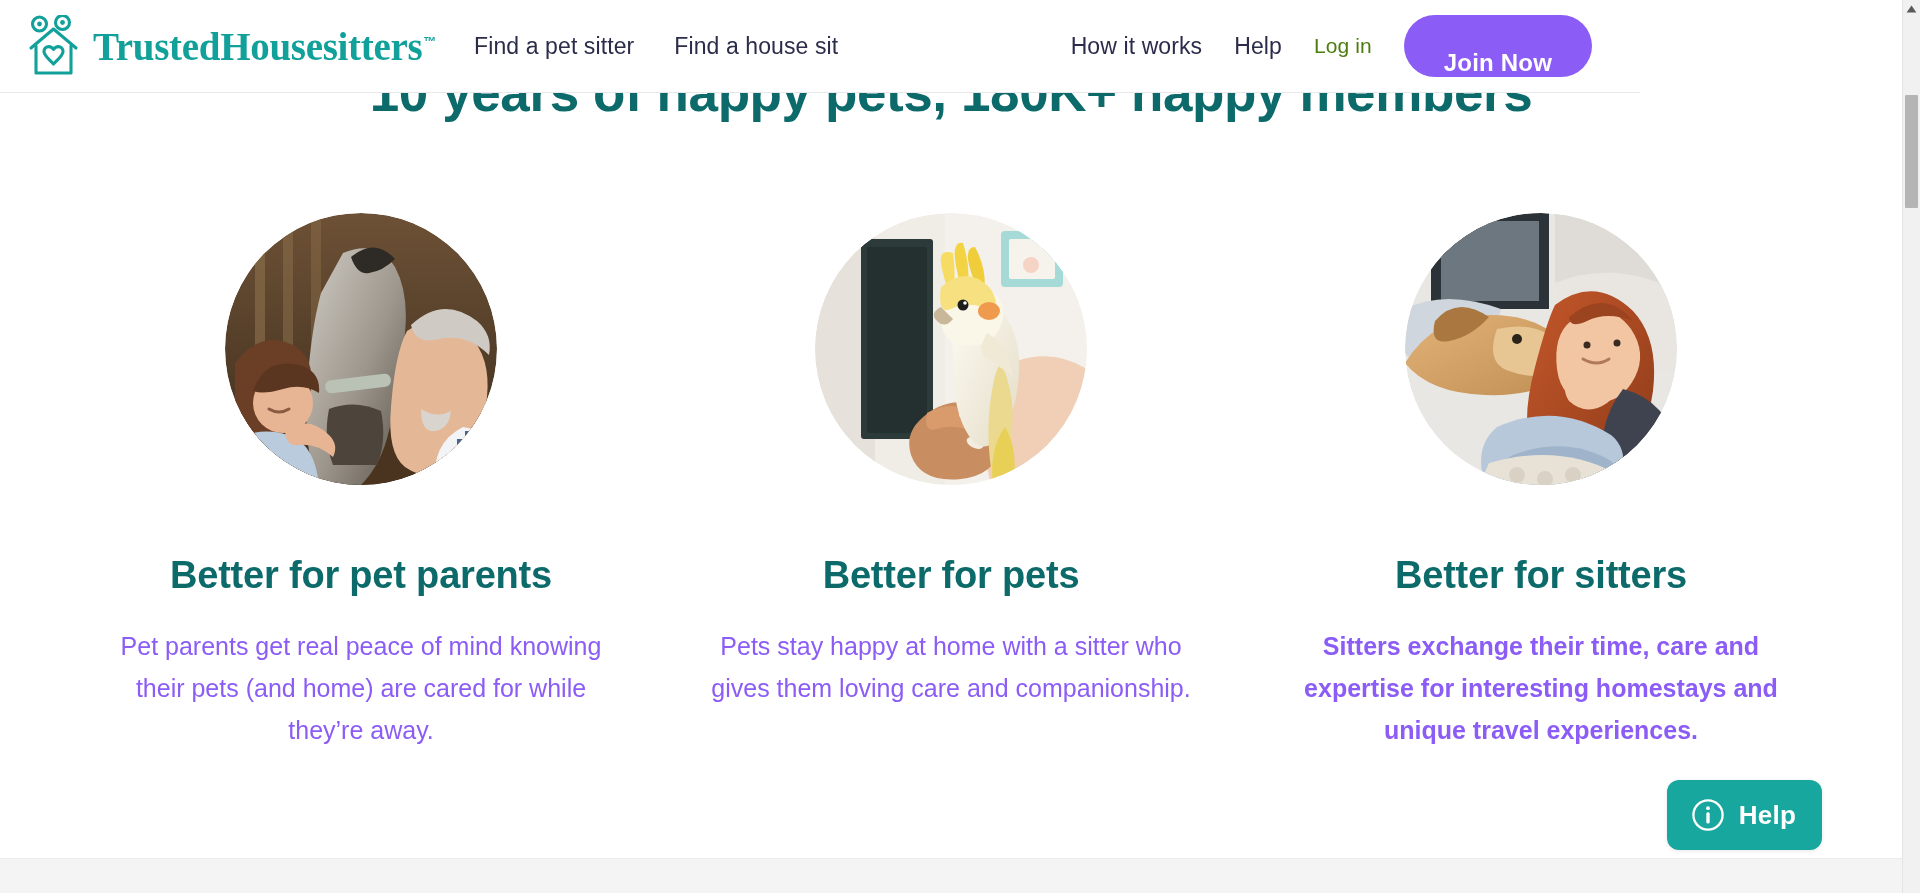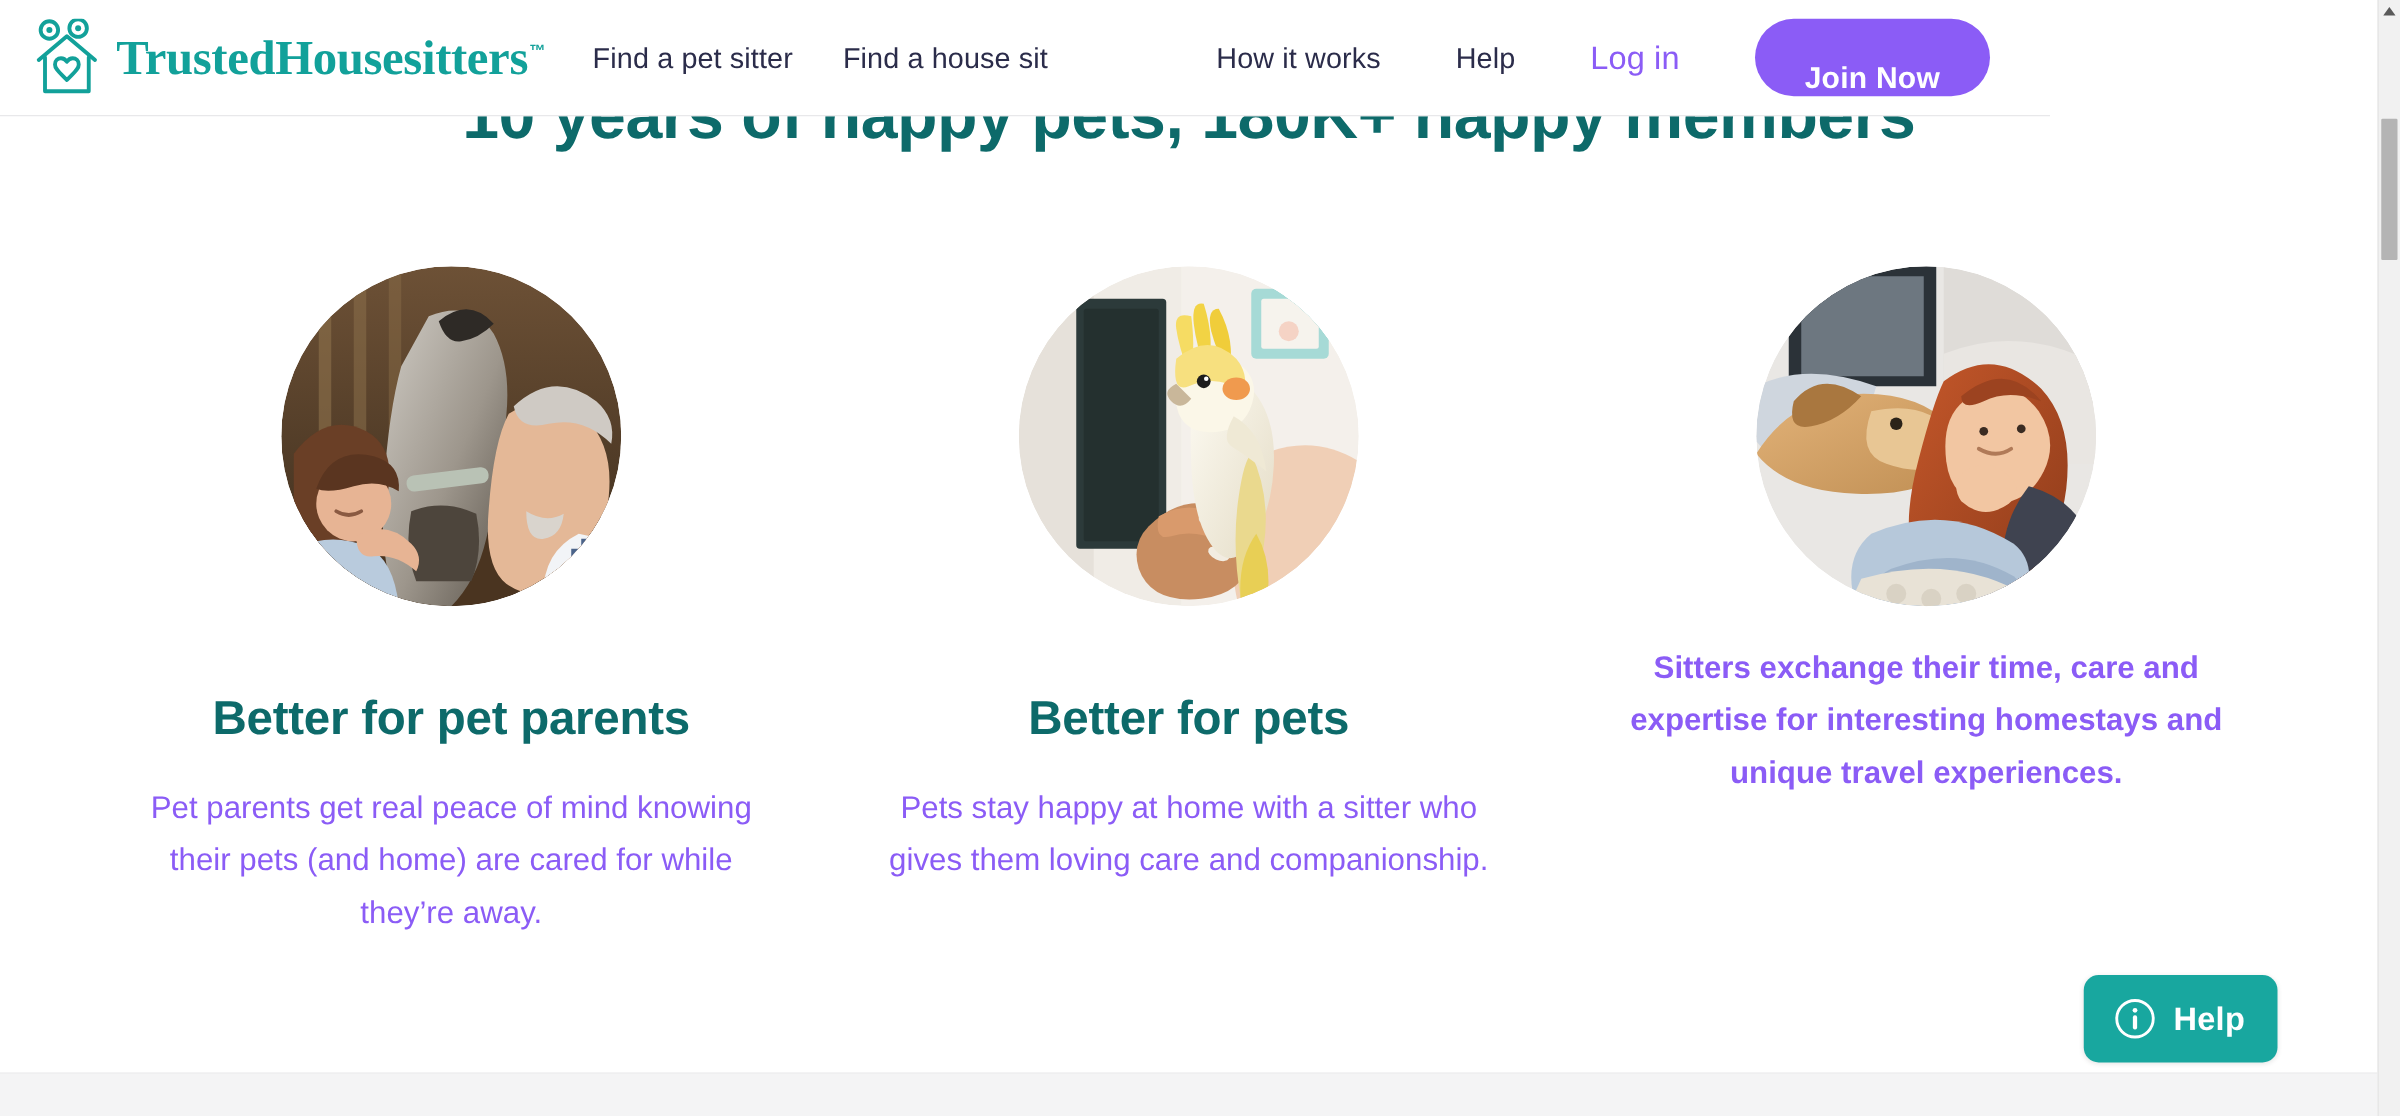--- a/index.html
+++ b/index.html
@@ -80,27 +80,27 @@
     font-size: 23px;
     color: #2b2c4a;
     white-space: nowrap;
     cursor: pointer;
     letter-spacing: 0.1px;
   }
 
   .nav-right {
     display: flex;
     align-items: center;
-    gap: 60px;
+    gap: 32px;
     margin-left: auto;
     margin-right: 48px;
   }
   .nav-login {
-    font-size: 26px;
-    color: #8b5cf6;
+    font-size: 21px;
+    color: #4d7c0f;
     cursor: pointer;
     white-space: nowrap;
     letter-spacing: 0.1px;
   }
   .btn-join {
     background: #8b5cf6;
     color: #ffffff;
     border: none;
     border-radius: 999px;
     font-family: "Liberation Sans", sans-serif;
@@ -401,20 +401,21 @@
                 <path d="M84 250 q70 -20 126 10 l0 12 l-136 0z" fill="#e8e2d6"></path>
                 <g fill="#d9d2c4">
                   <circle cx="112" cy="262" r="8"></circle>
                     <circle cx="140" cy="266" r="8"></circle>
                     <circle cx="168" cy="262" r="8"></circle>
                     <circle cx="196" cy="266" r="8"></circle>
                 </g>
               </g>
             </svg>
           </div>
+          <div class="card-title">Better for sitters</div>
           <div class="card-body narrow">Sitters exchange their time, care and expertise for interesting homestays and unique travel experiences.</div>
         </div>
 
       </div>
 
       <div class="bottom-band"></div>
     </div>
 
     <div class="site-header">
 

